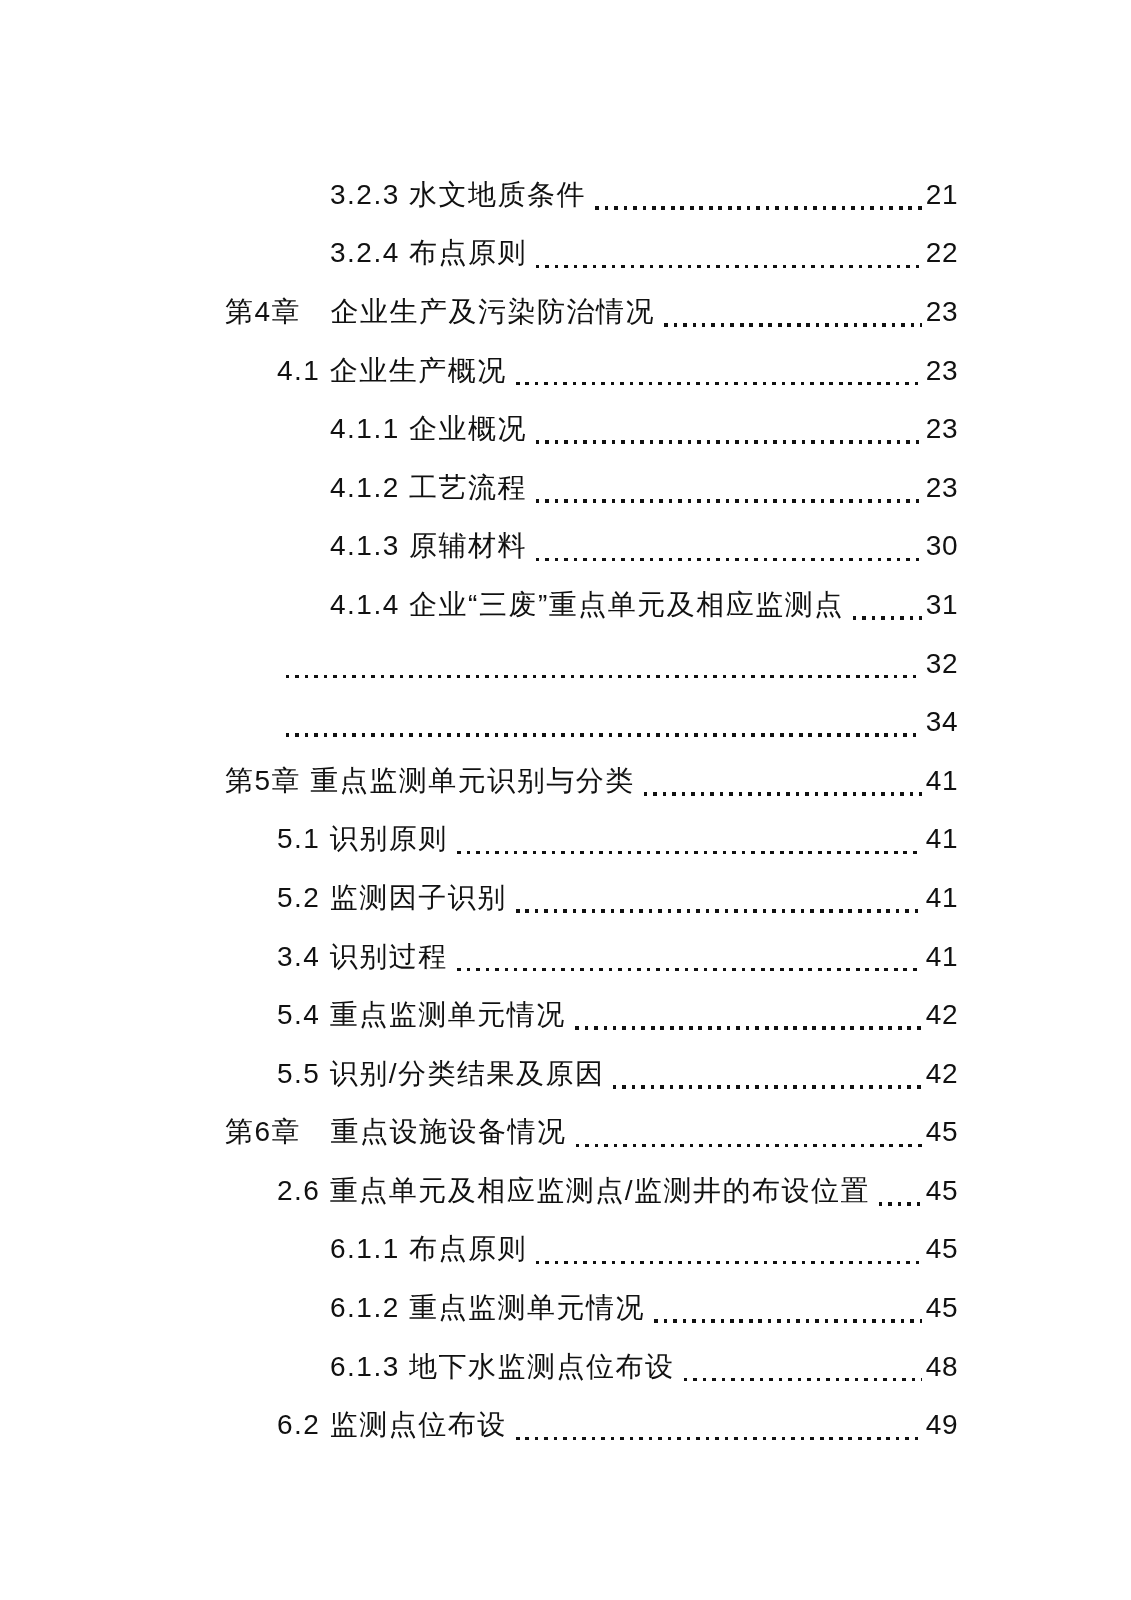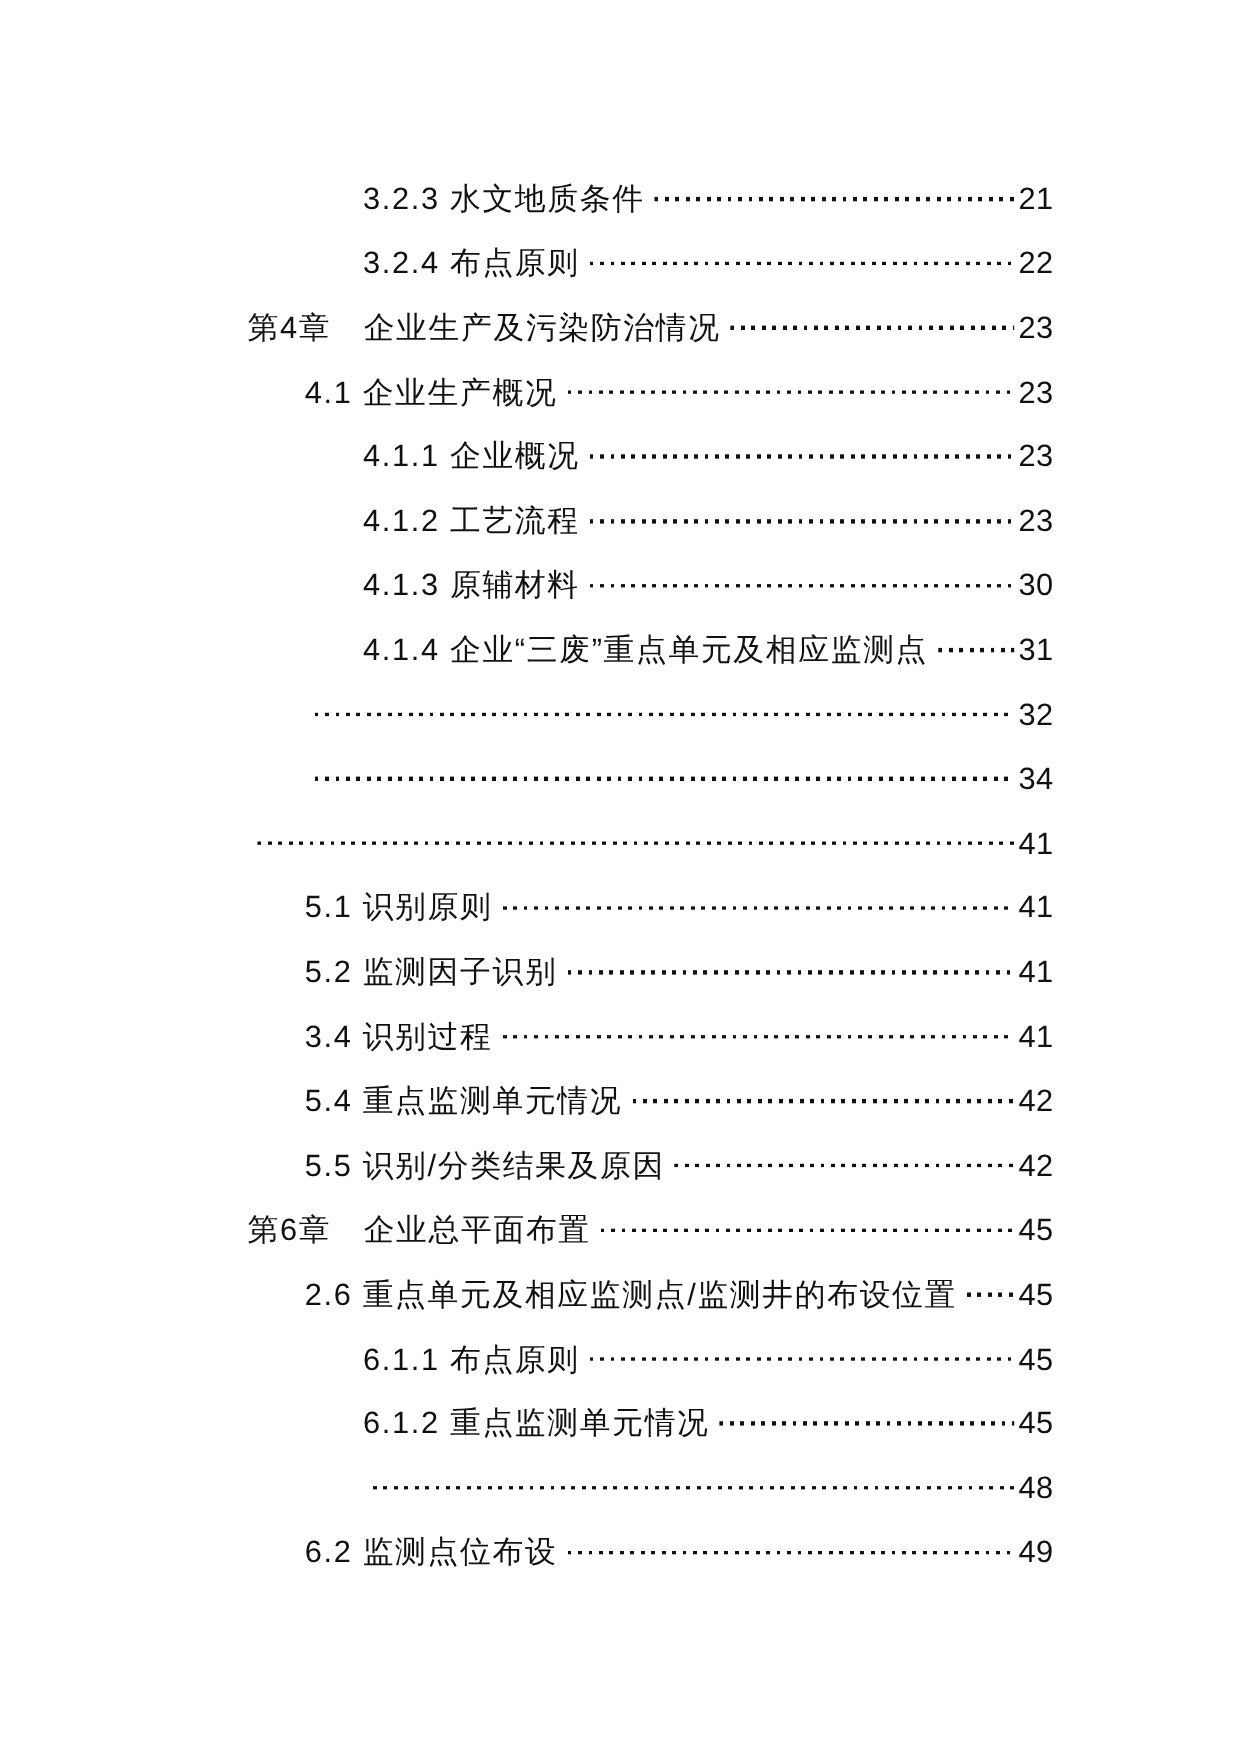--- a/index.html
+++ b/index.html
@@ -19,21 +19,21 @@
     width: 1131px;
     height: 1600px;
     background: #ffffff;
     padding: 152px 173px 0 225px;
   }
   .toc-list {
     width: 100%;
   }
   .toc-row {
     display: flex;
-    align-items: center;
+    align-items: flex-end;
     height: 58.6px;
     font-size: 28px;
     line-height: 1.1;
     white-space: nowrap;
   }
   .toc-row.level-1 { padding-left: 0; }
   .toc-row.level-2 { padding-left: 52px; }
   .toc-row.level-3 { padding-left: 105px; }
   .toc-label {
     letter-spacing: 1.5px;
@@ -101,20 +101,21 @@
   </div>
       <div class="toc-row level-2">
     <span class="toc-leader"></span>
     <span class="toc-page">32</span>
   </div>
       <div class="toc-row level-2">
     <span class="toc-leader"></span>
     <span class="toc-page">34</span>
   </div>
       <div class="toc-row level-1">
+    <span class="toc-label">第5章 重点监测单元识别与分类</span>
     <span class="toc-leader"></span>
     <span class="toc-page">41</span>
   </div>
       <div class="toc-row level-2">
     <span class="toc-label">5.1 识别原则</span>
     <span class="toc-leader"></span>
     <span class="toc-page">41</span>
   </div>
       <div class="toc-row level-2">
     <span class="toc-label">5.2 监测因子识别</span>
@@ -130,40 +131,41 @@
     <span class="toc-label">5.4 重点监测单元情况</span>
     <span class="toc-leader"></span>
     <span class="toc-page">42</span>
   </div>
       <div class="toc-row level-2">
     <span class="toc-label">5.5 识别/分类结果及原因</span>
     <span class="toc-leader"></span>
     <span class="toc-page">42</span>
   </div>
       <div class="toc-row level-1">
-    <span class="toc-label">第6章　企业总平面布置</span>
+    <span class="toc-label">第6章　重点设施设备情况</span>
     <span class="toc-leader"></span>
     <span class="toc-page">45</span>
   </div>
       <div class="toc-row level-2">
     <span class="toc-label">2.6 重点单元及相应监测点/监测井的布设位置</span>
     <span class="toc-leader"></span>
     <span class="toc-page">45</span>
   </div>
       <div class="toc-row level-3">
     <span class="toc-label">6.1.1 布点原则</span>
     <span class="toc-leader"></span>
     <span class="toc-page">45</span>
   </div>
       <div class="toc-row level-3">
     <span class="toc-label">6.1.2 重点监测单元情况</span>
     <span class="toc-leader"></span>
     <span class="toc-page">45</span>
   </div>
       <div class="toc-row level-3">
+    <span class="toc-label">6.1.3 地下水监测点位布设</span>
     <span class="toc-leader"></span>
     <span class="toc-page">48</span>
   </div>
       <div class="toc-row level-2">
     <span class="toc-label">6.2 监测点位布设</span>
     <span class="toc-leader"></span>
     <span class="toc-page">49</span>
   </div>
     </div>
 </div>

